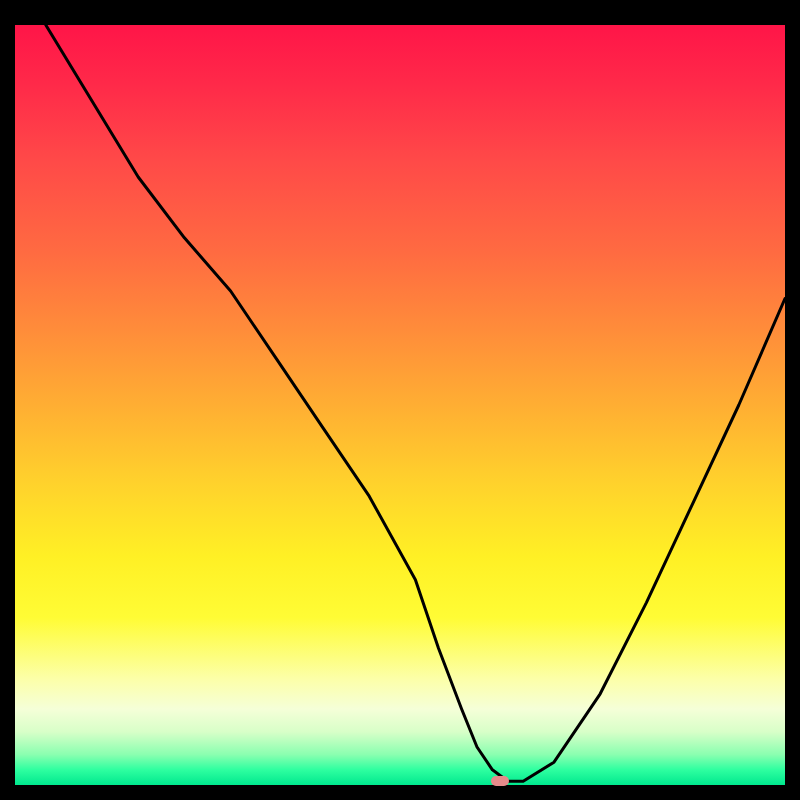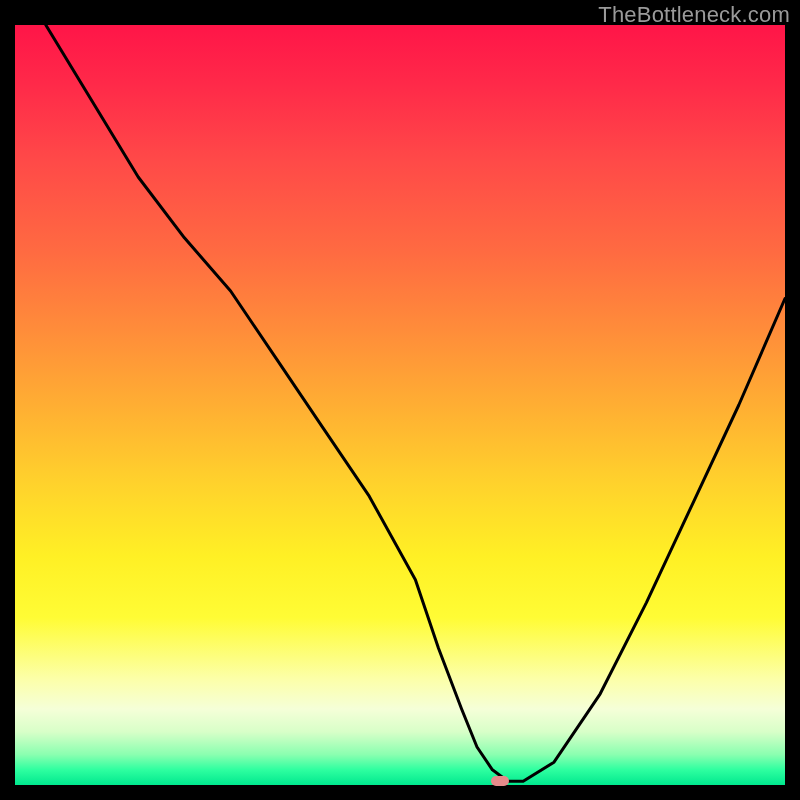--- a/index.html
+++ b/index.html
@@ -75,21 +75,20 @@
     font-weight: 500;
     letter-spacing: 0.2px;
     user-select: none;
   }
 </style>
 </head>
 <body>
 
 <div class="frame">
 
-  <div class="watermark">TheBottleneck.com</div>
 
   <div class="plot">
     <div class="gradient"></div>
 
     <svg class="curve" viewBox="0 0 770 760" preserveAspectRatio="none">
       <path id="curve-path" fill="none" stroke="#000" stroke-width="3" stroke-linejoin="round" stroke-linecap="round" d="M30.8 0.0 L77.0 76.0 L123.2 152.0 L169.4 212.8 L215.6 266.0 L261.8 334.4 L308.0 402.8 L354.2 471.2 L400.4 554.8 L423.5 623.2 L446.6 684.0 L462.0 722.0 L477.4 744.8 L492.8 756.2 L508.2 756.2 L539.0 737.2 L585.2 668.8 L631.4 577.6 L677.6 478.8 L723.8 380.0 L770.0 273.6"></path>
     </svg>
 
     <div class="marker" id="marker" style="left: 485.1px; top: 756.2px; background: rgb(229, 138, 138);"></div>
   </div>

